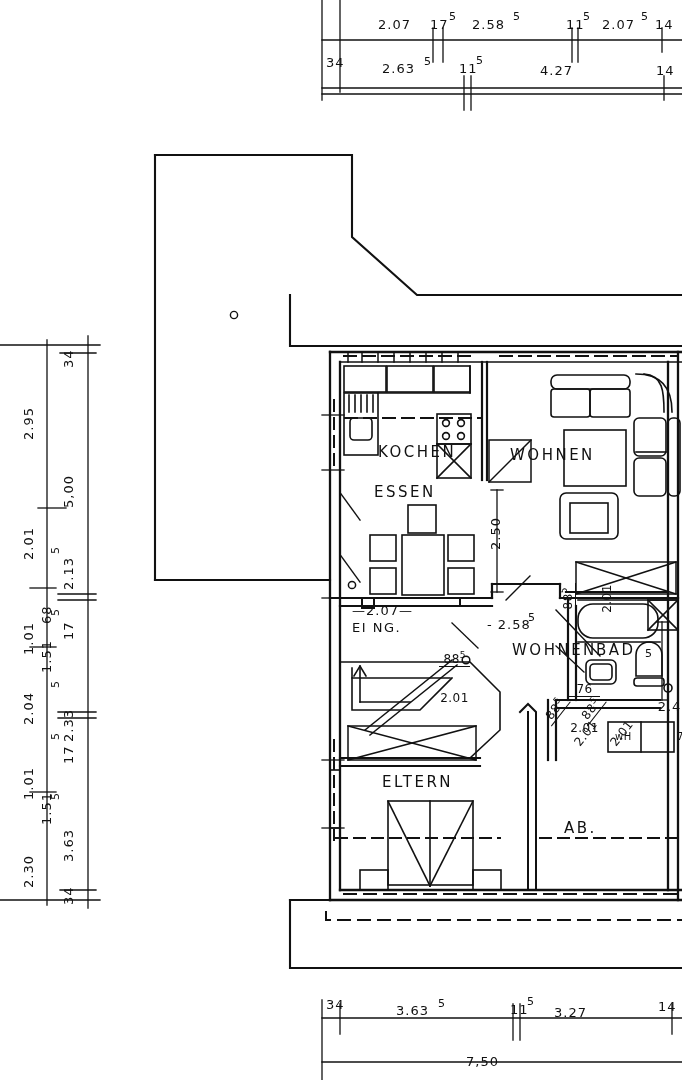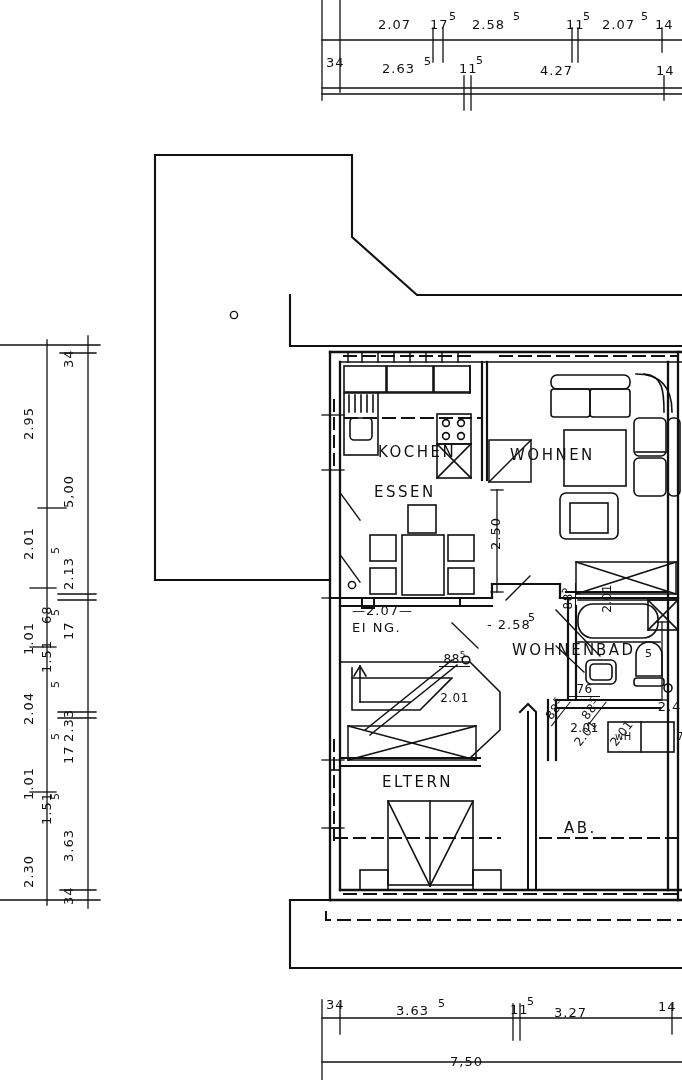--- a/index.html
+++ b/index.html
@@ -446,15 +446,15 @@
   </span>
 </div>
 
 <div class="t dim" style="left:326px;top:998px">34</div>
 <div class="t dim" style="left:396px;top:1004px">3.63</div>
 <div class="t dim-sm" style="left:438px;top:998px">5</div>
 <div class="t dim" style="left:510px;top:1003px">11</div>
 <div class="t dim-sm" style="left:527px;top:996px">5</div>
 <div class="t dim" style="left:554px;top:1006px">3.27</div>
 <div class="t dim" style="left:658px;top:1000px">14</div>
-<div class="t dim" style="left:450px;top:1055px">7,50</div>
+<div class="t dim" style="left:466px;top:1055px">7,50</div>
 
 </div>
 
 </body></html>

